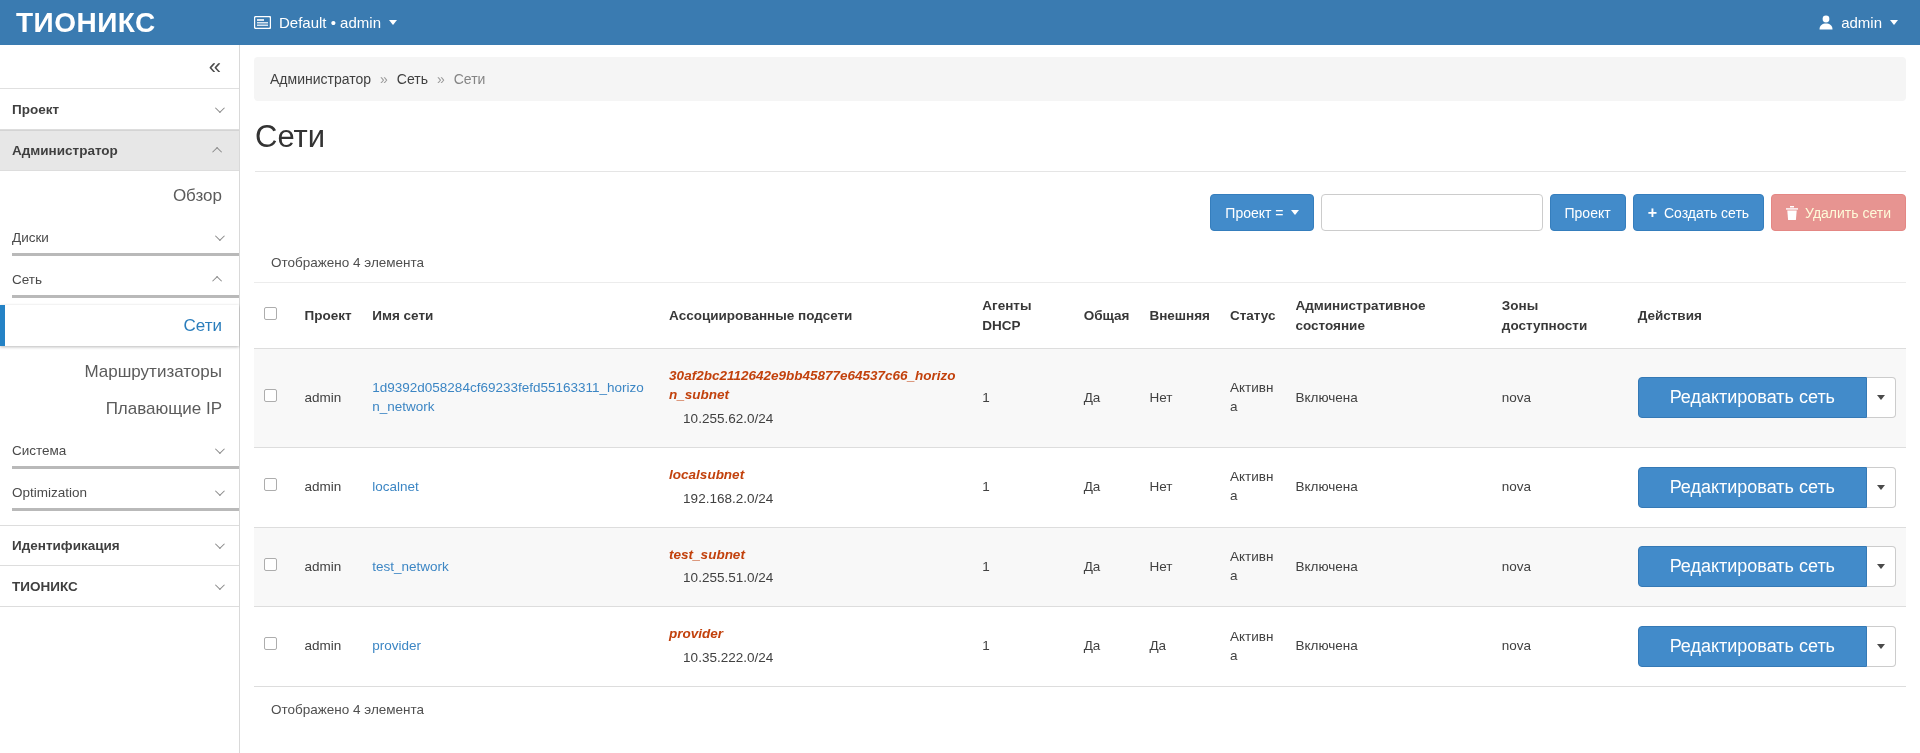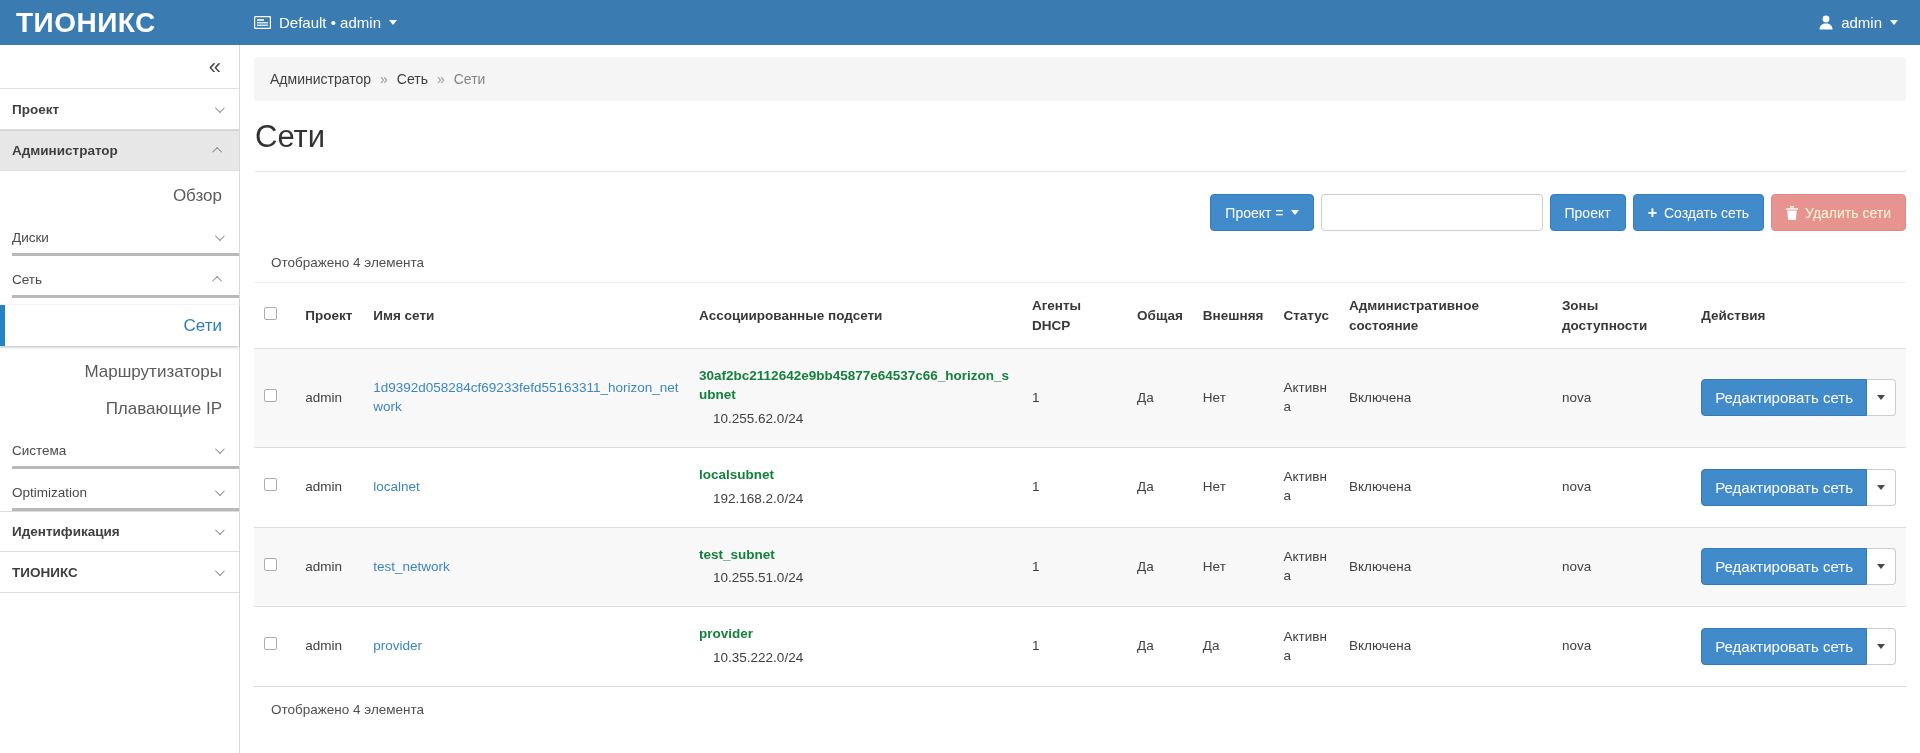--- a/index.html
+++ b/index.html
@@ -36,21 +36,21 @@
     height:44px; border-bottom:1px solid #e0e0e0; display:flex; align-items:center;
     justify-content:flex-end; padding-right:18px;
   }
   .collapse-btn { font-size:22px; color:#4d4d4d; cursor:pointer; line-height:1; }
   .side-top {
     height:41px; display:flex; align-items:center; justify-content:space-between;
     padding:0 17px 0 12px; font-weight:bold; font-size:13.5px; color:#3f3f3f;
     border-bottom:1px solid #ddd; cursor:pointer;
   }
   .side-top.active { background:#e7e7e7; border-top:1px solid #d4d4d4; }
-  .side-top.sep-top { border-top:1px solid #ddd; border-bottom:none; }
+  .side-top.sep-top { border-top:1px solid #ddd; margin-top:14px; border-bottom:none; }
   .side-top.sep-both { border-top:1px solid #ddd; border-bottom:1px solid #ddd; }
   .side-link {
     height:37px; display:flex; align-items:center; justify-content:flex-end;
     padding-right:17px; font-size:17px; color:#5b5b5b; cursor:pointer;
   }
   .side-link.first { margin-top:6px; }
   .side-link.selected {
     height:41px; margin:7px 0; background:#fff; color:#2a7dbc;
     border-left:5px solid #2482c5; box-shadow:0 1px 3px rgba(0,0,0,.28);
   }
@@ -100,28 +100,28 @@
     text-align:left; font-weight:bold; color:#383838; padding:13px 10px;
     vertical-align:middle; border-bottom:1px solid #ddd; line-height:1.45;
   }
   .networks td { padding:18px 10px; vertical-align:middle; border-bottom:1px solid #ddd; line-height:1.4; }
   .networks tbody tr:nth-child(odd) { background:#f8f8f8; }
   .cb {
     width:13px; height:13px; border:1px solid #adadad; background:#fff; border-radius:2px;
     display:inline-block; cursor:pointer;
   }
   a.net-link { color:#3c86c4; text-decoration:none; overflow-wrap:anywhere; cursor:pointer; }
-  .subnet-name { font-weight:bold; color:#15803d; overflow-wrap:anywhere; }
+  .subnet-name { font-weight:bold; color:#c2410c; overflow-wrap:anywhere;font-style:italic; }
   .subnet-cidr { margin-top:5px; padding-left:14px; }
   .wrap-any { overflow-wrap:anywhere; word-break:break-word; }
 
   .btn-group { display:inline-flex; }
   .btn-edit {
-    background:#428bca; border:1px solid #3579b5; color:#fff; font-size:15px;
-    padding:9px 13px; border-radius:4px 0 0 4px; cursor:pointer; white-space:nowrap;
+    background:#428bca; border:1px solid #3579b5; color:#fff; font-size:18px;
+    padding:9px 31px; border-radius:4px 0 0 4px; cursor:pointer; white-space:nowrap;
   }
   .btn-split-caret {
     width:29px; background:#fff; border:1px solid #ccc; border-left:none;
     border-radius:0 4px 4px 0; display:flex; align-items:center; justify-content:center; cursor:pointer;
   }
   .caret-dark {
     width:0; height:0; border-left:4px solid transparent; border-right:4px solid transparent;
     border-top:5px solid #4a4a4a; display:inline-block;
   }
   .footer-count { font-size:13.5px; color:#4f4f4f; margin:15px 0 0 17px; }

